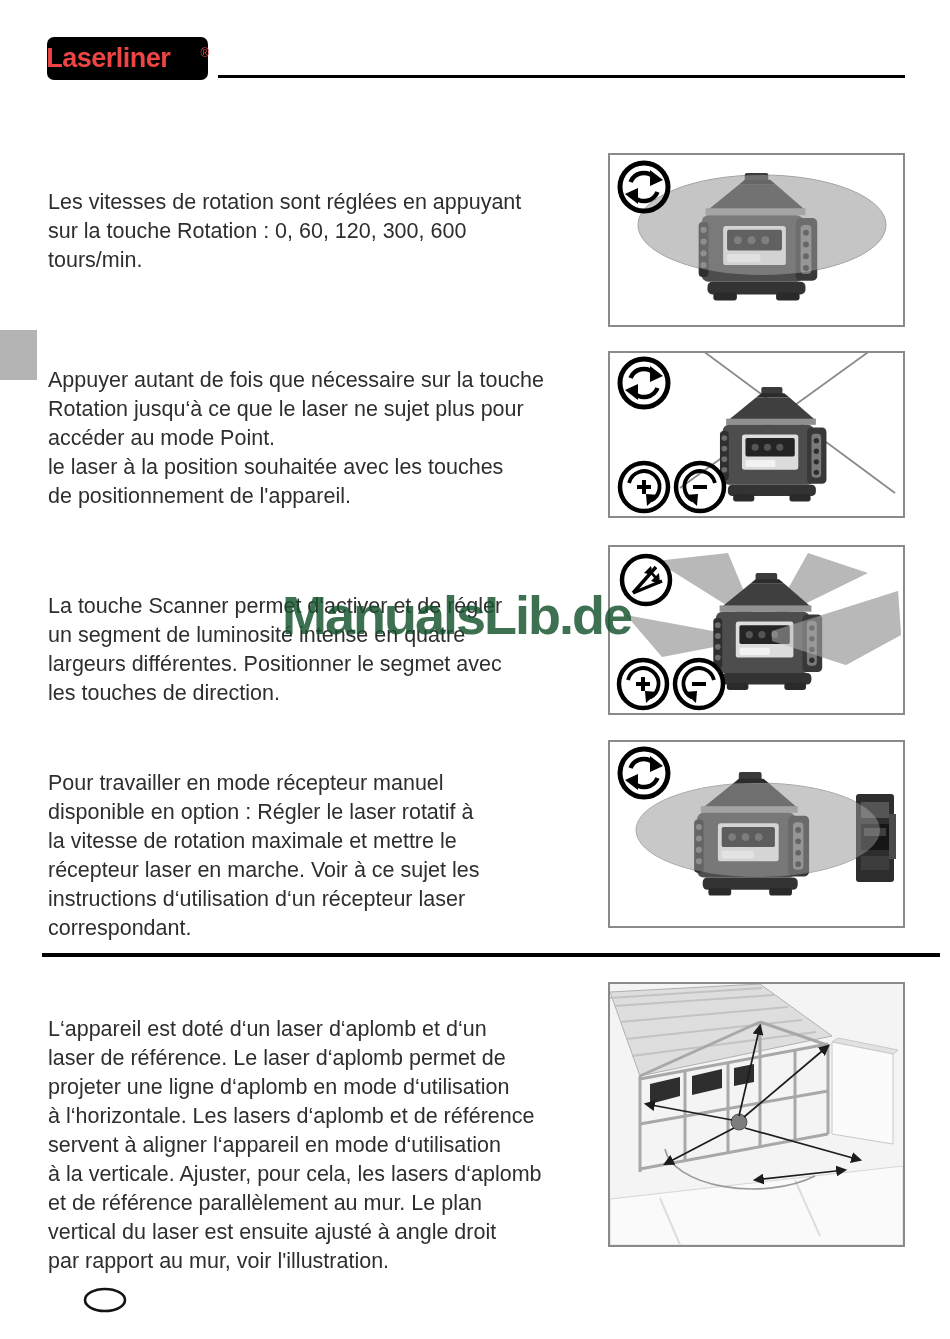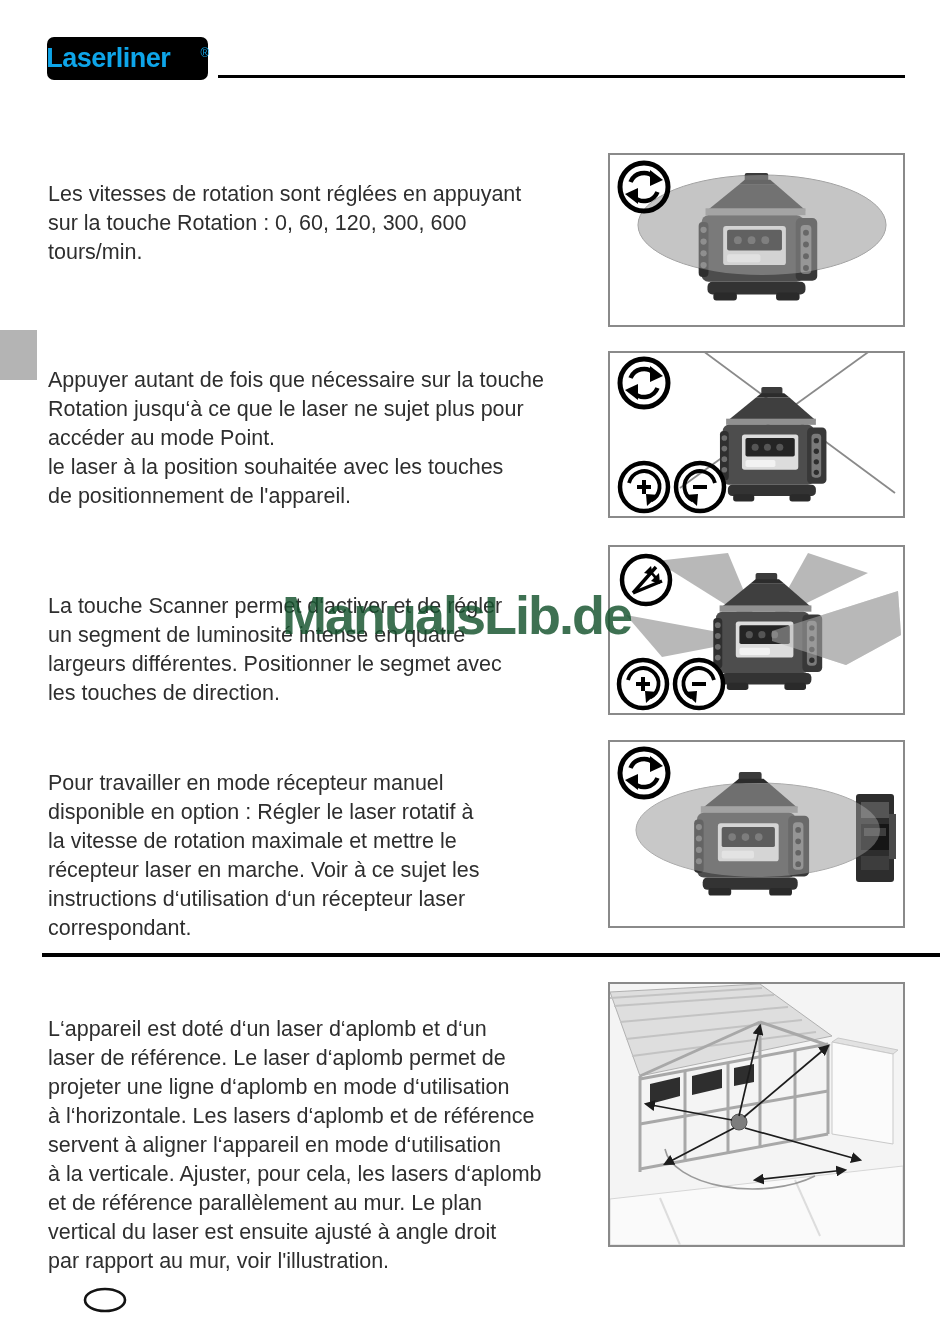--- a/index.html
+++ b/index.html
@@ -3,33 +3,33 @@
 <meta charset="utf-8">
 <style>
   html,body{margin:0;padding:0;background:#e9e9e9;}
   .page{
     position:relative; width:950px; height:1339px; background:#ffffff;
     font-family:"Liberation Sans",sans-serif; overflow:hidden; margin:0 auto;
   }
   
   .logo{
     position:absolute; left:47px; top:37px; width:161px; height:43px;
-    background:#000; border-radius:7px; color:#0ea5e9;
+    background:#000; border-radius:7px; color:#ef4444;
     display:flex; align-items:center; justify-content:center;
     font-weight:700; font-size:27px; letter-spacing:-0.5px;gap:28px;
   }
   .logo sup{font-size:12px; font-weight:400; margin-left:2px; transform:translateY(-6px);}
   .header-rule{position:absolute; left:218px; top:75px; width:687px; height:3px; background:#000;}
   .side-tab{position:absolute; left:0; top:330px; width:37px; height:50px; background:#b4b4b4;}
   
   .para{
     position:absolute; left:48px; width:565px; margin:0;
     font-size:21.5px; line-height:29px; color:#2e2e2e; white-space:pre-line;
   }
-  #p1{top:180px;} #p2{top:366px;} #p3{top:592px;} #p4{top:769px;} #p5{top:1015px;}
+  #p1{top:188px;} #p2{top:366px;} #p3{top:592px;} #p4{top:769px;} #p5{top:1015px;}
   .watermark{
     position:absolute; left:282px; top:584px; z-index:10;
     font-size:54px; font-weight:700; letter-spacing:-2px;
     color:#14532d; opacity:.82; pointer-events:none;
   }
   .divider{position:absolute; left:42px; top:953px; width:898px; height:4px; background:#000;}
   
   .fig{
     position:absolute; left:608px; width:293px; background:#fff;
     border:2px solid #8a8a8a;

